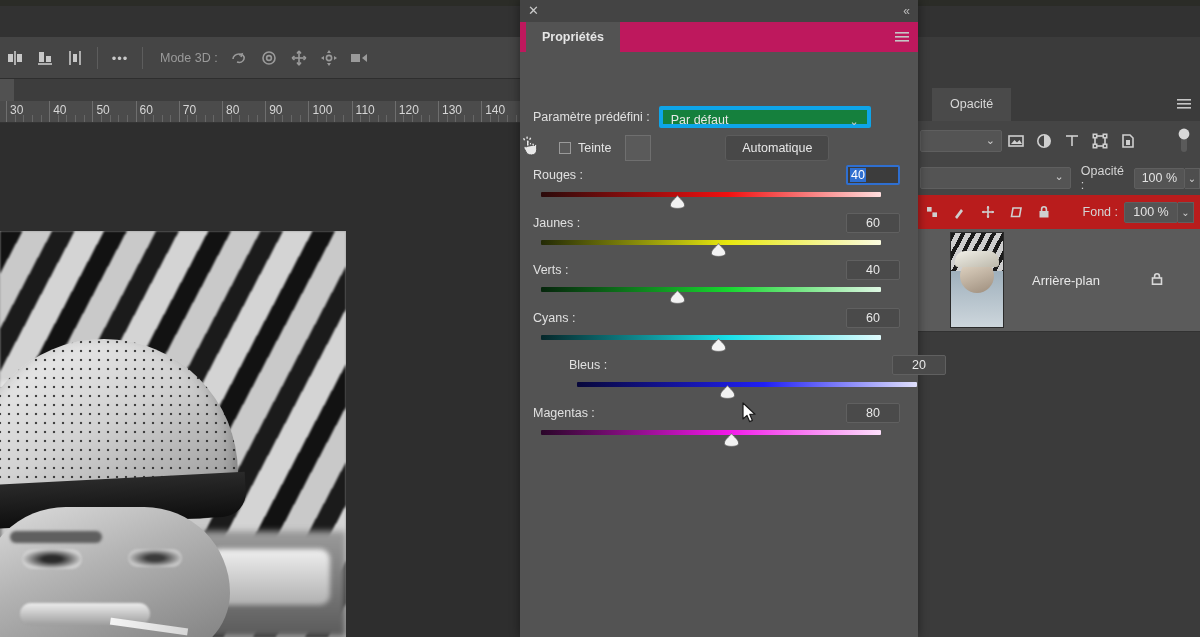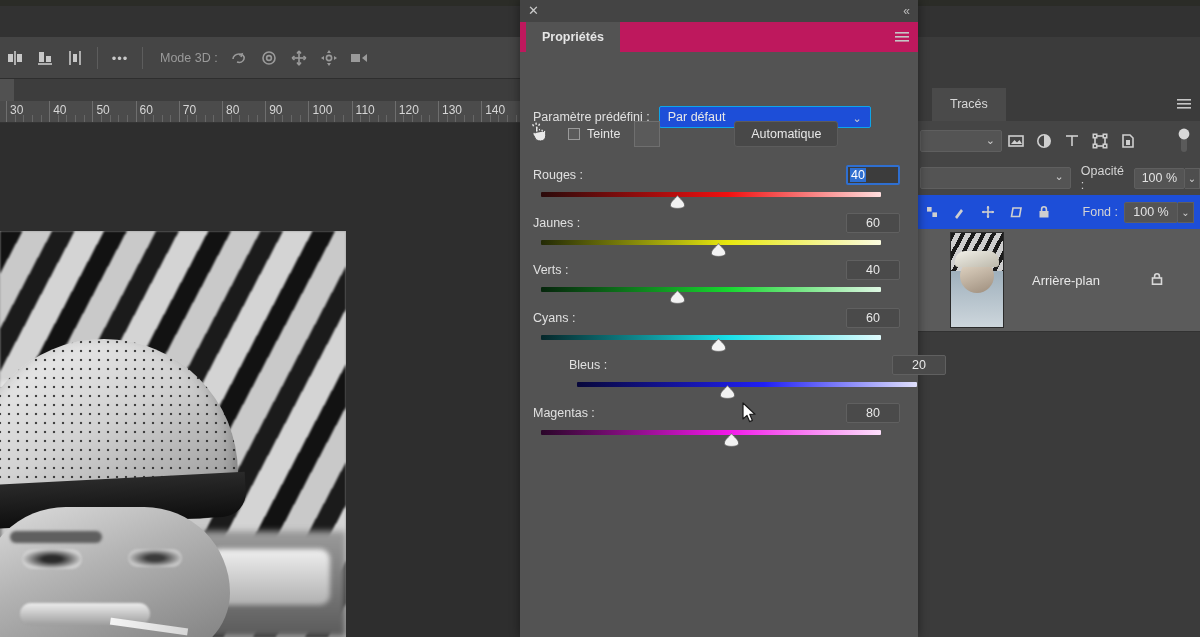--- a/index.html
+++ b/index.html
@@ -105,21 +105,21 @@
   .rd-row2 { position:absolute; left:0; top:124px; width:282px; height:34px; background:#454545;
              display:flex; align-items:center; }
   .blendsel { margin-left:2px; width:160px; height:22px; background:#545454; border:1px solid #5f5f5f;
               border-radius:2px; position:relative; }
   .blendsel .chev { position:absolute; right:6px; top:2px; color:#cfcfcf; font-size:11px; }
   .opct-lbl { color:#d4d4d4; font-size:12.5px; margin-left:10px; }
   .numbox { margin-left:6px; width:54px; height:21px; background:#545454; border:1px solid #5f5f5f;
             border-radius:2px; color:#e2e2e2; font-size:12.5px; text-align:center; line-height:19px; }
   .spin { width:16px; height:21px; background:#4e4e4e; border:1px solid #5f5f5f; border-left:none;
           color:#cfcfcf; font-size:10px; text-align:center; line-height:19px; }
-  .rd-row3 { position:absolute; left:0; top:158px; width:282px; height:34px; background:#1d4ed8;
+  .rd-row3 { position:absolute; left:0; top:158px; width:282px; height:34px; background:#b91c1c;
              display:flex; align-items:center; }
   .lockicon { width:28px; height:34px; display:flex; align-items:center; justify-content:center; color:#cfcfcf; }
 
   .layerlist { position:absolute; left:0; top:192px; width:282px; height:270px; background:#3b3b3b; }
   .layer { position:relative; height:103px; border-bottom:1px solid #323232; display:flex; align-items:center; }
   .layer.selected { background:#6e6e6e; }
   .layer.plain { background:#5b5b5b; }
   .eyecell { width:26px; display:flex; justify-content:center; align-items:center; }
   .eyeglyph { width:16px; height:13px; background:#1d1d1d; position:relative; }
   .eyeglyph:after { content:''; position:absolute; right:1px; top:1px; width:7px; height:11px; background:#e8e8e8; }
@@ -162,21 +162,21 @@
   .bw-icon { margin-left:14px; width:25px; height:25px; background:#2a2a2a; border:1px solid #7a7a7a;
              display:flex; align-items:center; justify-content:center; }
   .bw-icon i { display:block; width:15px; height:15px; background:linear-gradient(90deg,#1b1b1b 50%,#ffffff 50%); }
   .adj-icon { margin-left:8px; width:22px; height:22px; border-radius:3px; background:#d8d8d8;
               display:flex; align-items:center; justify-content:center; }
   .adj-icon i { display:block; width:11px; height:11px; border-radius:50%; background:#2b2b2b; }
   .props-title { margin-left:12px; color:#e4e4e4; font-size:13.5px; }
 
   .prow { position:absolute; left:0; width:398px; display:flex; align-items:center; }
   .plabel { color:#e0e0e0; font-size:12.5px; }
-  .presetsel { width:212px; height:22px; background:#1d4ed8; border:1px solid #0ea5e9; border-radius:2px;
+  .presetsel { width:212px; height:22px; background:#15803d; border:4px solid #0ea5e9; border-radius:2px;
                position:relative; color:#e8e8e8; font-size:12.5px; line-height:20px; padding-left:8px; }
   .presetsel .chev { position:absolute; right:8px; top:1px; font-size:11px; color:#cfcfcf; }
   .handicon { color:#e8e8e8; font-size:17px; }
   .chk { width:12px; height:12px; border:1px solid #9a9a9a; background:#5a5a5a; }
   .chklbl { color:#e4e4e4; font-size:12.5px; margin-left:7px; }
   .swatch { width:26px; height:26px; background:#5a5a5a; border:1px solid #6f6f6f; }
   .autobtn { width:104px; height:26px; background:#484848; border:1px solid #5c5c5c; border-radius:3px;
              color:#e8e8e8; font-size:12.5px; display:flex; align-items:center; justify-content:center; }
 
   .slider { position:absolute; left:0; width:398px; height:46px;text-decoration:underline; }
@@ -388,21 +388,21 @@
       <div class="brow"></div>
       <div class="eye"></div>
       <div class="eye2"></div>
       <div class="mous"></div>
       <div class="cig"></div>
     </div>
   </div>
 
   <div class="rightdock">
     <div class="rd-tabrow">
-      <div class="rd-tab">Tracés</div>
+      <div class="rd-tab">Opacité</div>
       <div class="rd-menu">
         <svg width="16" height="14" viewBox="0 0 16 14" style="color:#c6c6c6">
           <rect x="1" y="2" width="14" height="1.6" fill="currentColor"></rect>
           <rect x="1" y="6" width="14" height="1.6" fill="currentColor"></rect>
           <rect x="1" y="10" width="14" height="1.6" fill="currentColor"></rect>
         </svg>
       </div>
     </div>
 
     <div class="rd-row1">
@@ -536,21 +536,21 @@
 
 
     <div class="prow" style="top:105px; height:24px; padding-left:13px;">
       <div class="plabel">Paramètre prédéfini :</div>
       <div class="presetsel" style="margin-left:9px;">
         <span>Par défaut</span>
         <span class="chev">⌄</span>
       </div>
     </div>
 
-    <div class="prow" style="top:120px; height:28px; padding-left:9px;">
+    <div class="prow" style="top:134px; height:28px; padding-left:0;">
       <div class="handicon">
         <svg width="20" height="22" viewBox="0 0 20 22" class="icoline" style="color:#e8e8e8">
           <path d="M6.5 11V6.2a1.3 1.3 0 0 1 2.6 0V10m0-1.2a1.3 1.3 0 0 1 2.6 0V10m0-.8a1.3 1.3 0 0 1 2.6 0V11m0-.4a1.2 1.2 0 0 1 2.4 0v4.2c0 3.2-2.2 5.2-5.2 5.2s-5-1.4-5.7-3.6L4 13.2c-.3-1 .4-1.8 1.3-1.6l1.2.4" fill="#e8e8e8" stroke="#4a4a4a" stroke-width="1"></path>
           <path d="M3.6 3.2l1 2M7 1.6l.2 2.1M10.6 2.8l-.9 1.9" stroke="#e8e8e8" stroke-width="1.4"></path>
         </svg>
       </div>
       <div class="chk" style="margin-left:19px;"></div>
       <div class="chklbl">Teinte</div>
       <div class="swatch" style="margin-left:14px;"></div>
       <div class="autobtn" style="margin-left:74px;">Automatique</div>

